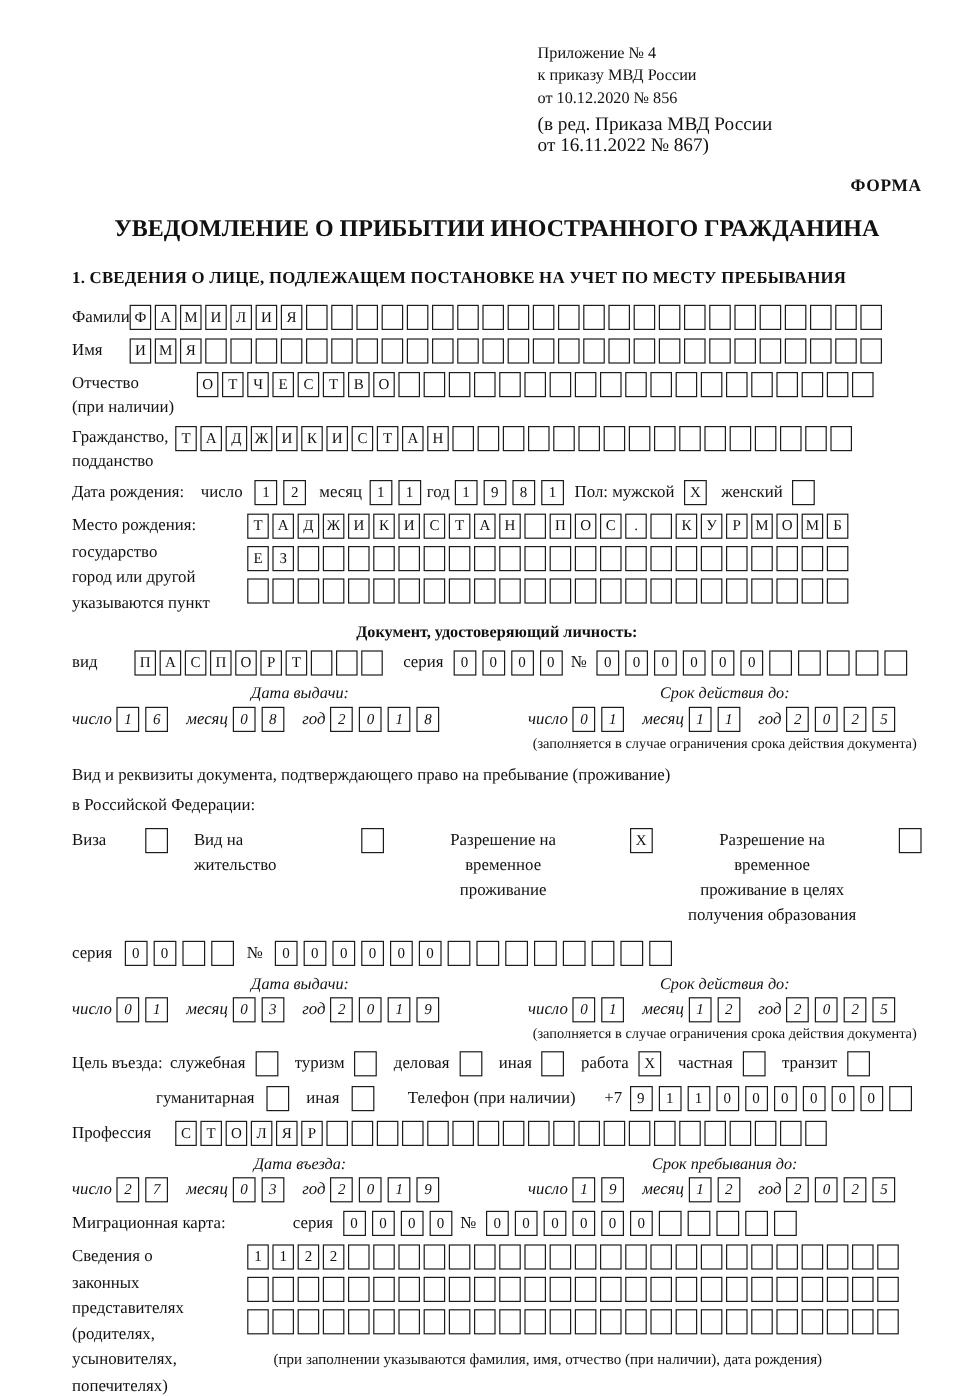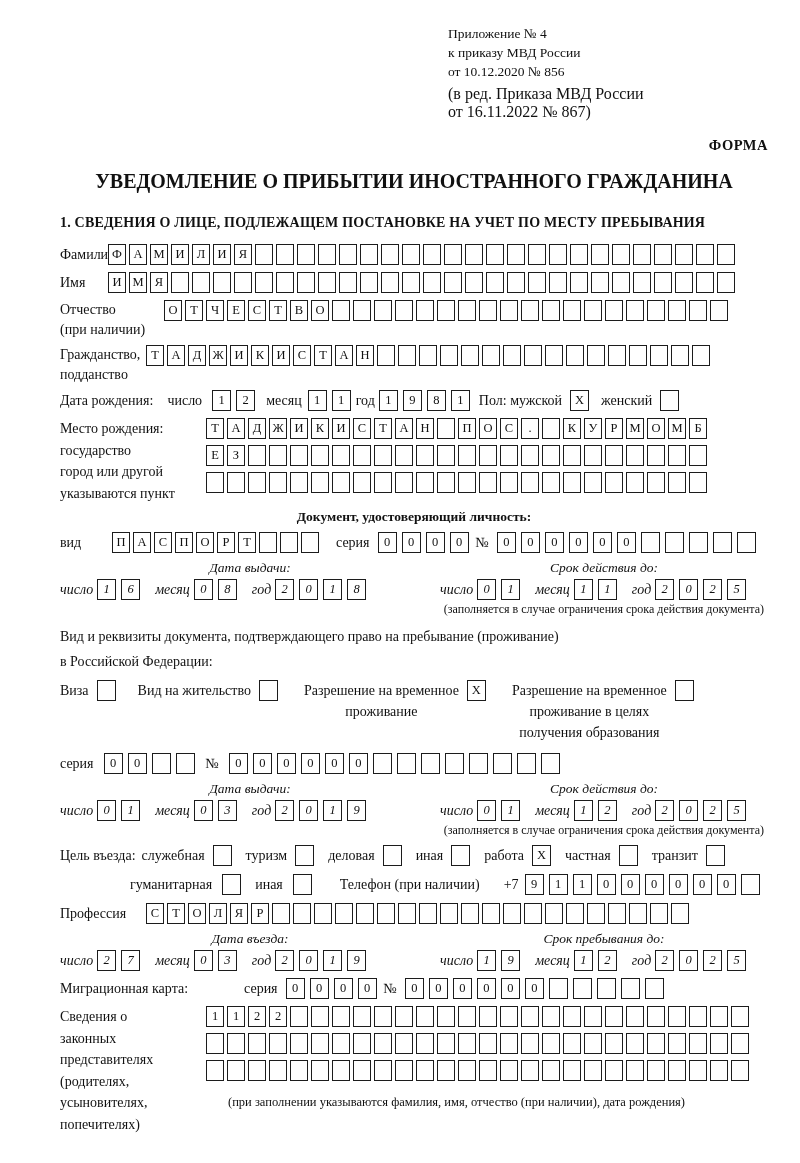--- a/index.html
+++ b/index.html
@@ -1,17 +1,17 @@
 <!DOCTYPE html>
 <html><head>
 <meta charset="utf-8">
 <style>
   html,body{margin:0;padding:0;background:#ffffff;}
   body{width:800px;height:1163px;color:#111;font-family:"Liberation Serif", serif;font-size:14px;}
-  .page{position:relative;width:800px;height:1163px;box-sizing:border-box;padding:24px 32px 10px 60px;overflow:hidden;}
+  .page{position:relative;width:800px;height:1163px;box-sizing:border-box;padding:34px 32px 10px 60px;overflow:hidden;}
 
   .top-right{margin-left:388px;line-height:19px;font-size:13.5px;}
   .top-right .small{font-size:16px;line-height:18px;}
   .top-right .gap{height:4px;}
 
   .forma{font-weight:bold;text-align:right;font-size:14.5px;margin-top:16px;letter-spacing:.5px;}
 
   .title{font-weight:bold;text-align:center;font-size:20px;line-height:23px;margin-top:16px;}
   .blank-line{display:inline-block;width:52px;border-bottom:2px solid #333;margin-left:14px;vertical-align:baseline;}
 
@@ -42,21 +42,21 @@
   .dg-title{text-align:center;font-size:13.5px;margin-bottom:3px;}
   .drow{display:flex;align-items:center;}
   .drow .dlbl{margin-right:4px;}
   .drow .cells{margin-right:10px;}
   .note-right{font-size:12px;text-align:right;margin-top:2px;margin-bottom:6px;padding-right:4px;}
   .datepair{margin-bottom:7px;}
 
   .para{line-height:25px;margin-bottom:2px;}
 
   .cbrow{display:flex;align-items:flex-start;margin:6px 0 10px 0;}
-  .cbitem{display:flex;align-items:flex-start;margin-right:22px;}
+  .cbitem{display:flex;align-items:flex-start;margin-right:22px;gap:24px;}
   .cbitem:last-child{margin-right:0;}
   .cblbl{line-height:21px;}
   .cbcenter{text-align:center;line-height:21px;}
 
   .purpline{display:flex;align-items:center;margin-bottom:8px;flex-wrap:nowrap;}
   .purpline .plbl{margin-right:6px;}
   .purpline .pgap{width:14px;}
   .indent2{margin-left:70px;}
 
   .repsgrid{display:flex;align-items:flex-start;margin-top:2px;}

